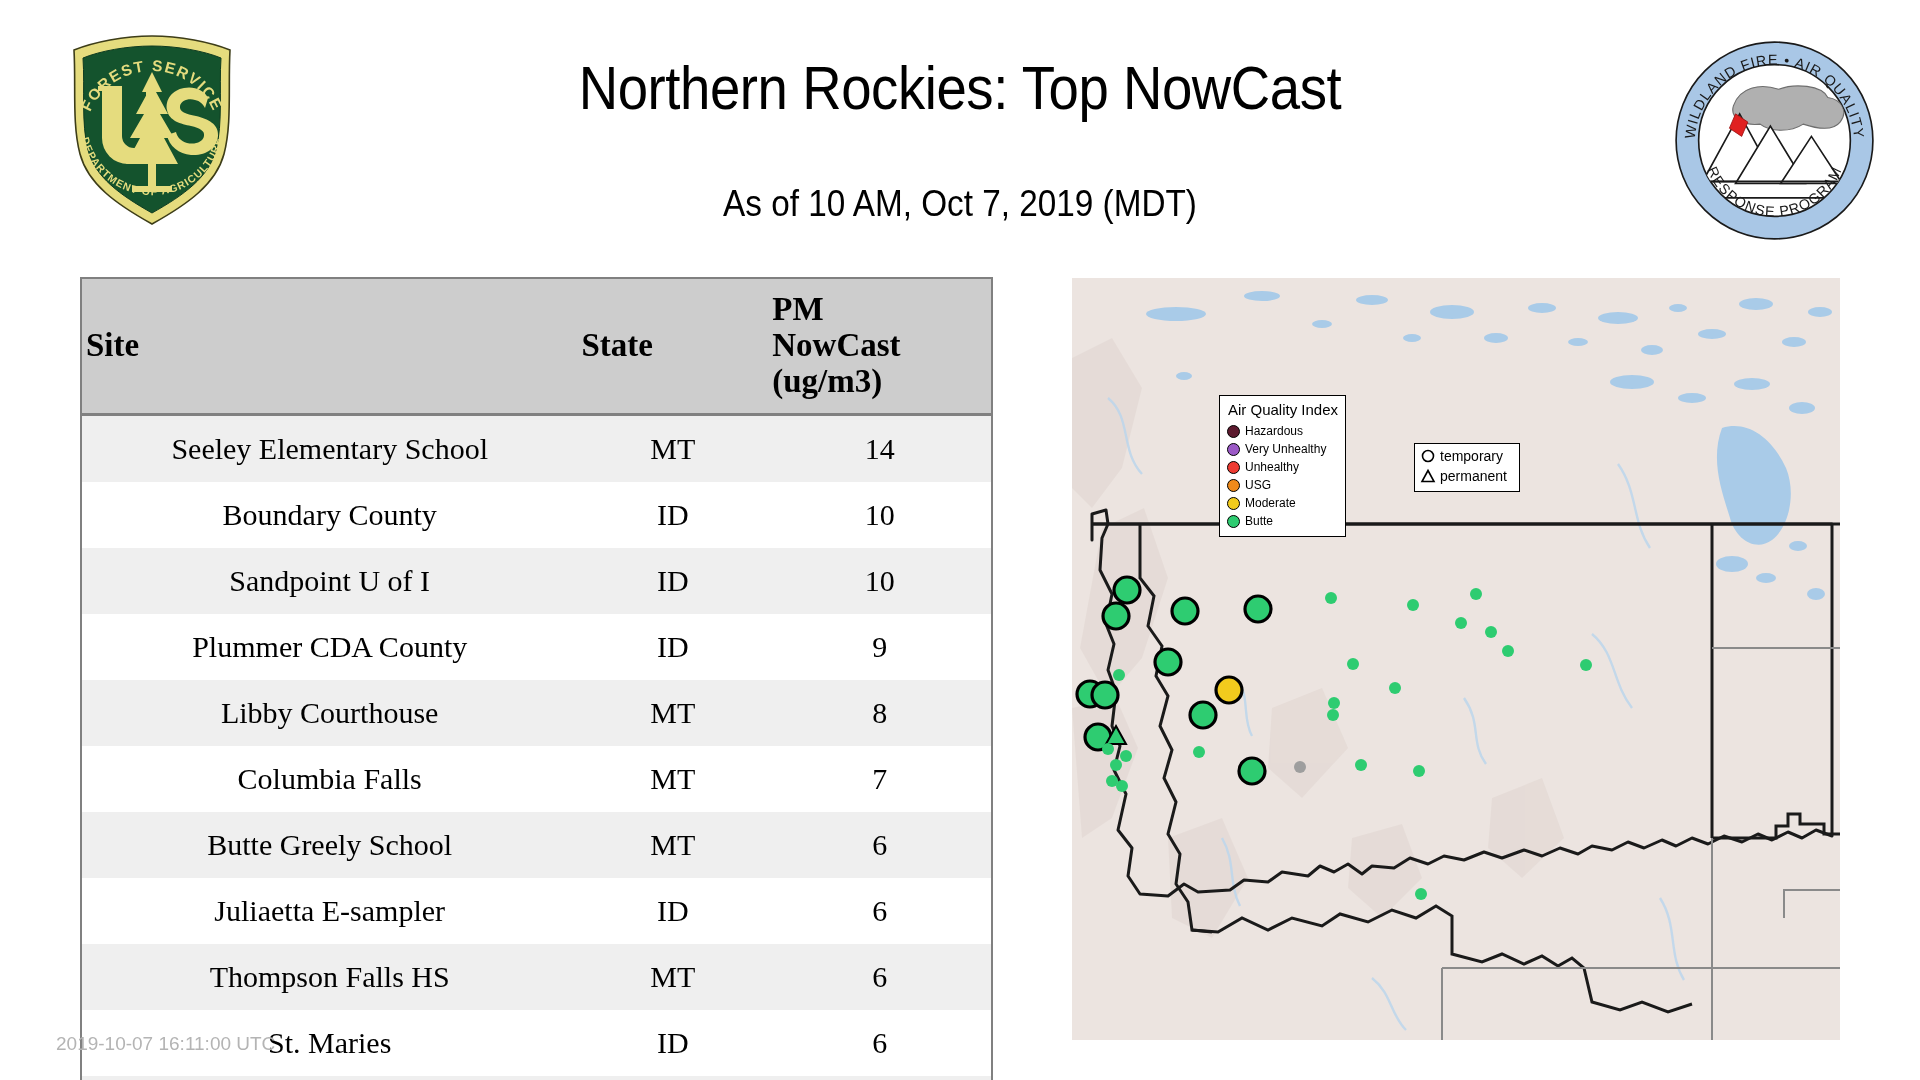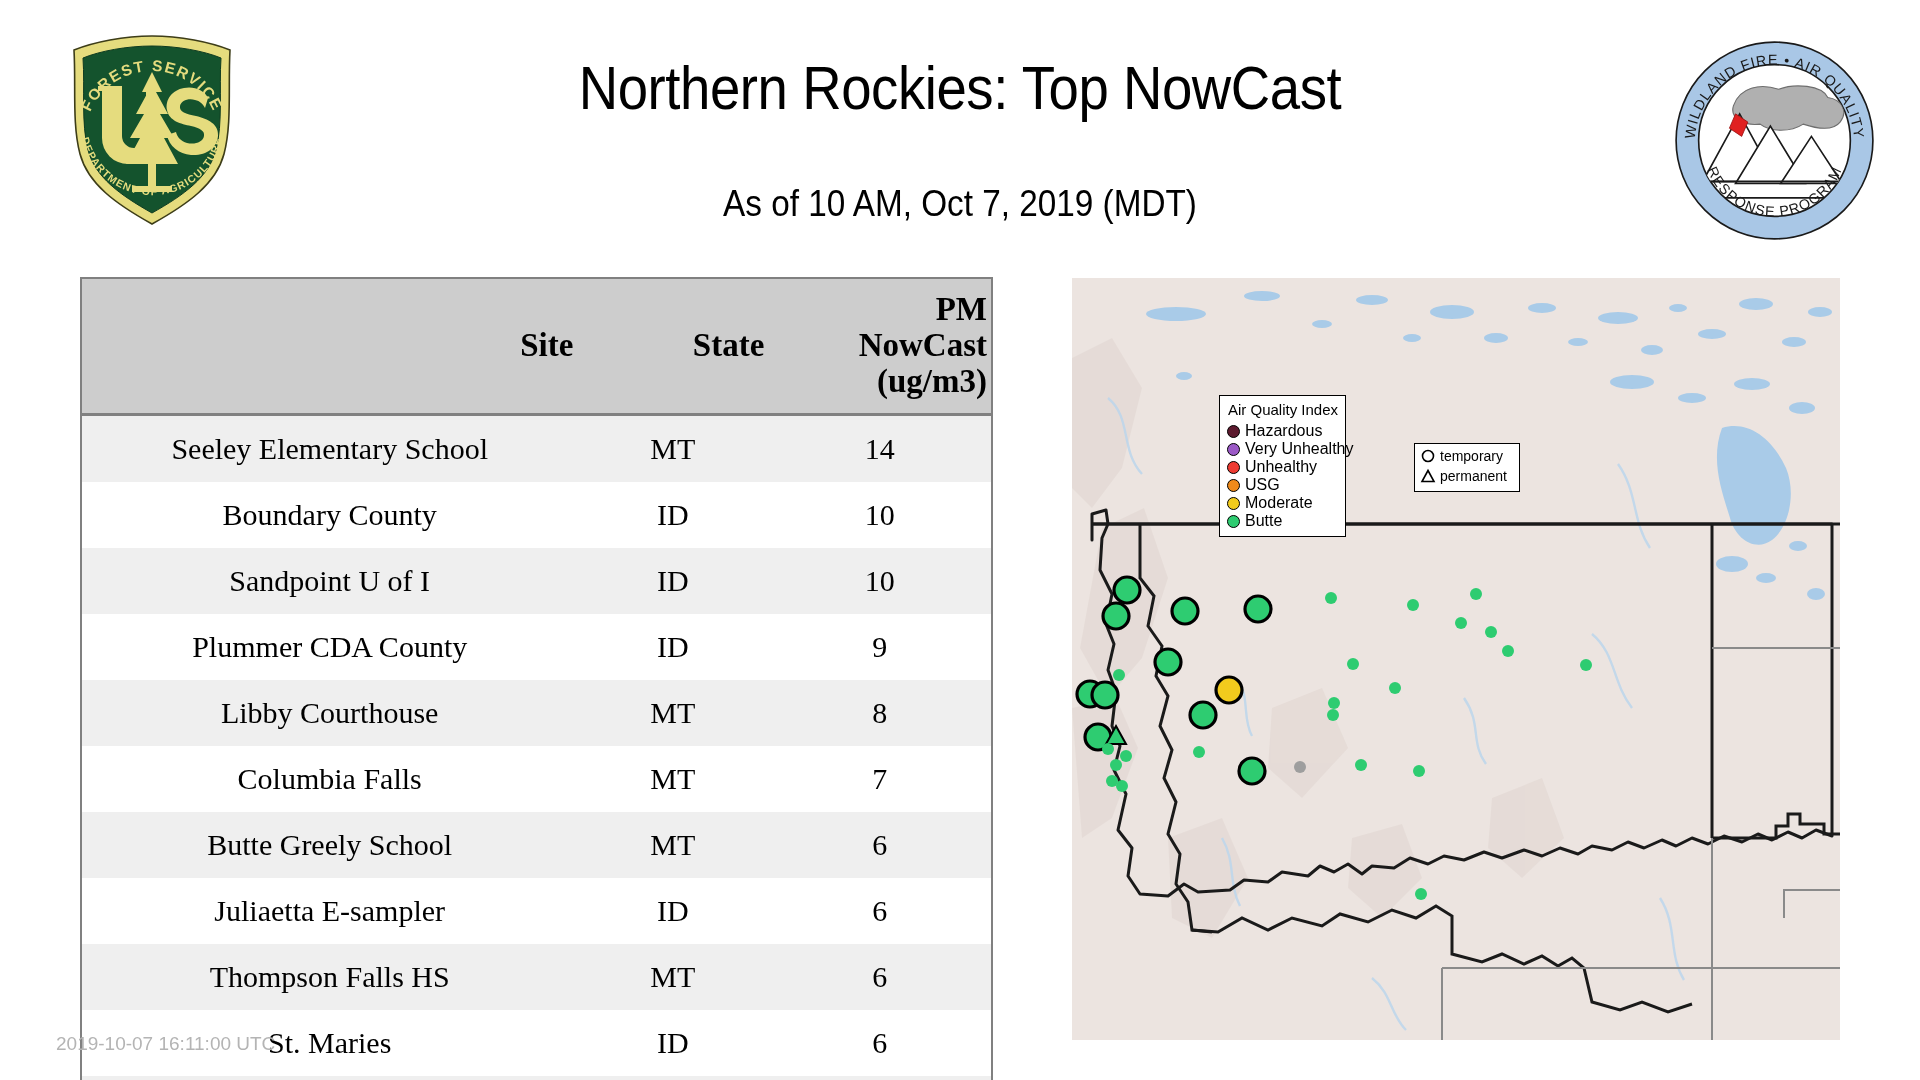--- a/index.html
+++ b/index.html
@@ -79,21 +79,21 @@
   }
   #aqi-table thead th {
     background: #cdcdcd;
     border-bottom: 3px solid #808080;
     font-family: "Liberation Serif", serif;
     font-weight: bold;
     font-size: 33px;
     line-height: 36px;
     color: #000000;
     padding: 12px 4px 14px 4px;
-    text-align: right;
+    text-align: left;
     vertical-align: middle;
     height: 120px;
     box-sizing: border-box;
   }
   #aqi-table tbody td {
     font-family: "Liberation Serif", serif;
     font-size: 30px;
     line-height: 34px;
     color: #000000;
     text-align: center;
@@ -162,21 +162,21 @@
   }
   .legend-swatch {
     width: 13px;
     height: 13px;
     border-radius: 50%;
     border: 1.4px solid #000000;
     box-sizing: border-box;
     flex: 0 0 auto;
   }
   .legend-label {
-    font-size: 16px;
+    font-size: 12px;
     line-height: 16px;
     white-space: nowrap;
   }
   #marker-legend {
     left: 1414px;
     top: 443px;
     width: 106px;
     padding: 2px 5px 5px 5px;
   }
   #marker-legend .mk-row {

